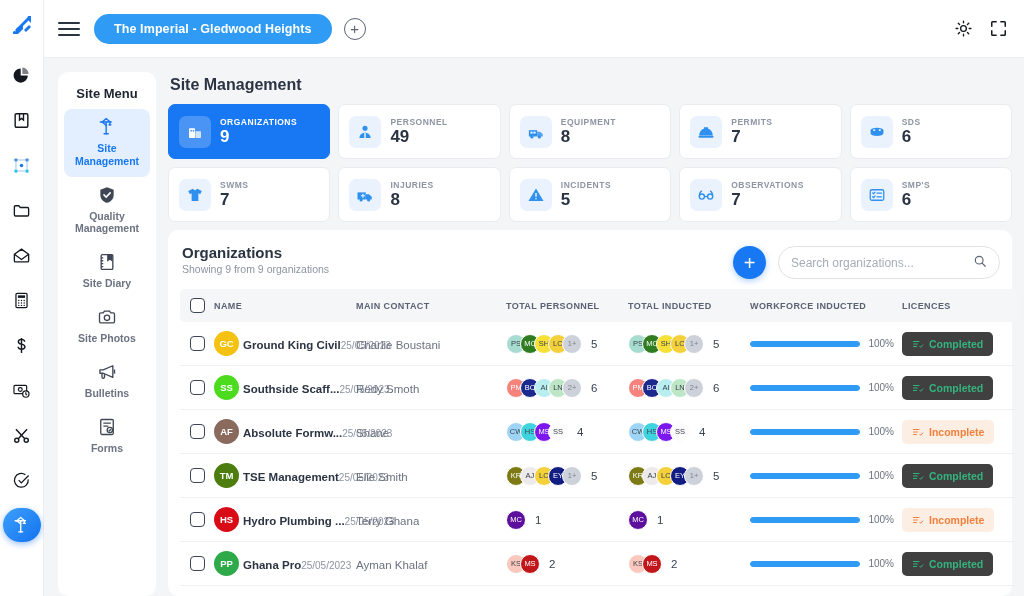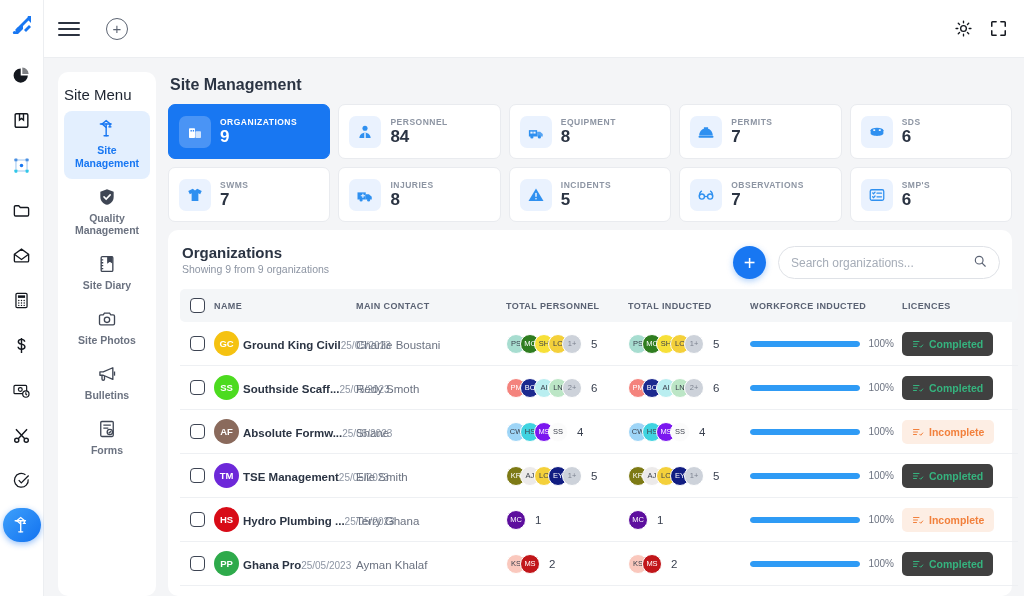--- a/index.html
+++ b/index.html
@@ -66,21 +66,21 @@
   .user-role { font-size: 11.5px; color: #8d95a3; }
 
   
   .body { flex: 1; display: flex; min-height: 0; background: #f4f5f7; padding: 14px 12px 0 14px; gap: 12px; }
 
   
   .sitemenu {
     width: 98px; flex: 0 0 98px; background: #fff; border-radius: 10px;
     padding: 10px 6px; height: 100%;
   }
-  .sitemenu-title { text-align: left; font-size: 15px; font-weight: 400; color: #1d2430; padding: 4px 0 8px; }
+  .sitemenu-title { text-align: center; font-size: 13px; font-weight: 700; color: #1d2430; padding: 4px 0 8px; }
   .menu-item {
     display: flex; flex-direction: column; align-items: center;
     padding: 8px 2px 9px; border-radius: 8px; text-align: center; color: #6b7280;
   }
   .menu-item.active { background: #e3effe; color: #1877f2; }
   .menu-item .mi-label { font-size: 10.5px; line-height: 1.22; margin-top: 5px; font-weight: 600; }
   .menu-item.active .mi-label { color: #1877f2; font-weight: 700; }
   .menu-item svg { display:block; }
 
   
@@ -312,20 +312,21 @@
   </nav>
 
   <div class="right">
 
     <header class="topbar">
       <div class="hamburger">
           <i></i>
           <i></i>
           <i></i>
         </div>
+      <div class="site-pill">The Imperial - Gledwood Heights</div>
       <div class="plus-circle">+</div>
       <div class="topbar-spacer"></div>
       <div class="top-icon">
         <svg width="19" height="19" viewBox="0 0 24 24" fill="none" stroke="#14181f" stroke-width="1.7" stroke-linecap="round">
             <circle cx="12" cy="12" r="3.6"></circle>
             <path d="M12 2.6v2.2M12 19.2v2.2M21.4 12h-2.2M4.8 12H2.6M18.6 5.4l-1.6 1.6M7 17l-1.6 1.6M18.6 18.6 17 17M7 7 5.4 5.4"></path>
           </svg>
       </div>
       <div class="top-icon">
         <svg width="19" height="19" viewBox="0 0 24 24" fill="none" stroke="#14181f" stroke-width="1.9" stroke-linecap="round">
@@ -431,21 +432,21 @@
           <div class="card">
             <div class="card-ico">
                 <svg width="18" height="18" viewBox="0 0 24 24" fill="currentColor">
                   <circle cx="12" cy="7" r="3.4"></circle>
                   <path d="M4.5 20c0-4.1 3.4-7 7.5-7s7.5 2.9 7.5 7z"></path>
                   <path d="M11 13h2v7h-2z" fill="#eaf2fe"></path>
                 </svg>
               </div>
             <div class="card-txt">
               <div class="card-label">PERSONNEL</div>
-              <div class="card-val">84</div>
+              <div class="card-val">49</div>
             </div>
           </div>
           <div class="card">
             <div class="card-ico">
                 <svg width="18" height="18" viewBox="0 0 24 24" fill="currentColor">
                   <path d="M2.5 9.5h11V18h-11z"></path>
                   <path d="M13.5 11.5h4l3.5 3V18h-7.5z" opacity=".8"></path>
                   <circle cx="6.5" cy="18.5" r="2.2"></circle>
                   <circle cx="16.5" cy="18.5" r="2.2"></circle>
                   <rect x="4.5" y="11.5" width="3" height="2.6" fill="#eaf2fe"></rect>
@@ -748,21 +749,21 @@
                       </svg>
                       <span>Incomplete</span>
                     </span></td>
                 </tr>
                 <tr>
                   <td>
                     <span class="cb"></span>
                   </td>
                   <td>
                     <div class="org-cell">
-                      <span class="org-av" style="background:#6d28d9">TM</span>
+                      <span class="org-av" style="background:#4d7c0f">TM</span>
                       <span class="org-meta"><span class="org-name">TSE Management</span><span class="org-date">25/05/2023</span></span>
                     </div>
                   </td>
                   <td><span class="contact">Elie Smith</span></td>
                   <td>
                     <div class="stack-cell">
                       <div class="stack">
                         <span class="sa" style="background:#7d7a15;color:#ffffff">KR</span>
                         <span class="sa" style="background:#eceaea;color:#3a3f4b">AJ</span>
                         <span class="sa" style="background:#f4d03a;color:#3a3f4b">LO</span>

